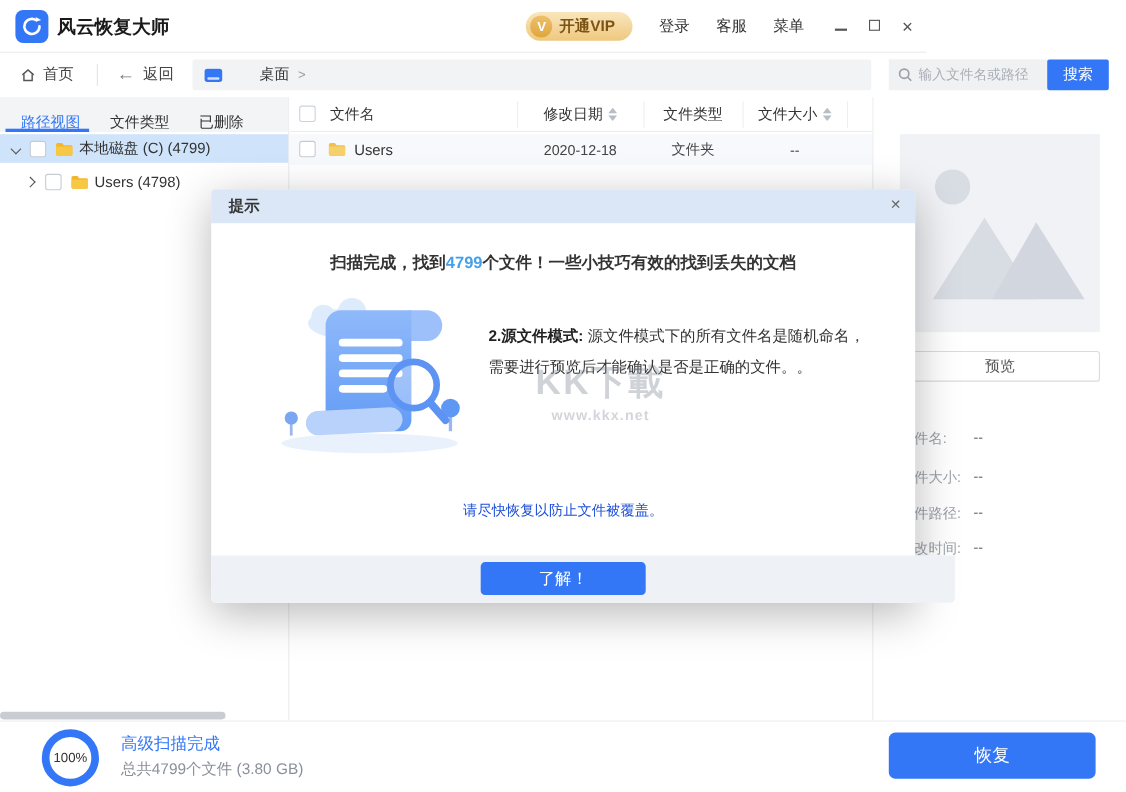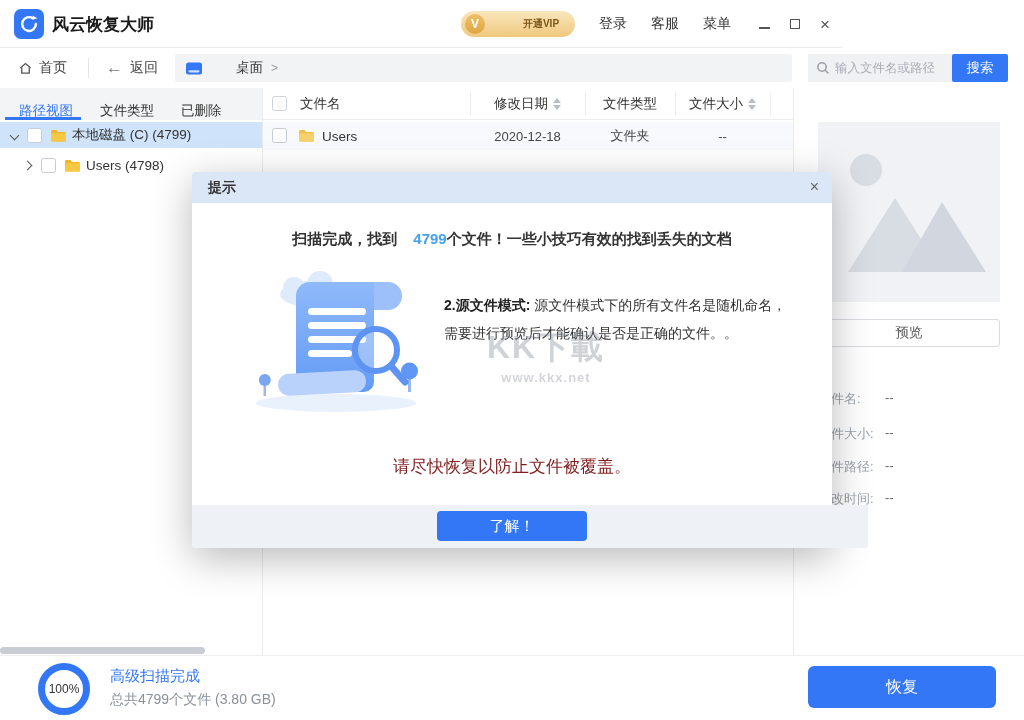--- a/index.html
+++ b/index.html
@@ -6,21 +6,21 @@
   html,body { width:1024px; height:720px; }
   body { font-family:"Liberation Sans","DejaVu Sans",sans-serif; background:#fff; position:relative; overflow:hidden; color:#333; }
 
   
   .titlebar { position:absolute; left:0; top:0; width:842px; height:48px; background:#fff; border-bottom:1px solid #ececec; z-index:3; }
   .logo { position:absolute; left:14px; top:9px; width:30px; height:30px; border-radius:7px; background:#3377f6; display:flex; align-items:center; justify-content:center; }
   .app-title { position:absolute; left:52px; top:0; height:48px; display:flex; align-items:center; font-size:17px; font-weight:bold; color:#1a1a1a; }
   .titlebar-right { position:absolute; right:12px; top:0; height:48px; display:flex; align-items:center; gap:24px; }
   .vip { height:26px; border-radius:13px; background:linear-gradient(180deg,#f9e6bd,#efc87e); display:flex; align-items:center; gap:6px; padding:0 16px 0 4px; cursor:pointer; }
   .vip-badge { width:20px; height:20px; border-radius:50%; background:linear-gradient(180deg,#eec06a,#dfa63f); color:#fff; font-size:12px; font-weight:bold; display:flex; align-items:center; justify-content:center; }
-  .vip-label { font-size:10px; font-weight:bold; color:#7c5415;margin-left:32px; }
+  .vip-label { font-size:14px; font-weight:bold; color:#7c5415; }
   .tb-link { font-size:14px; color:#333; cursor:pointer; }
   .win-group { display:flex; align-items:center; gap:20px; margin-left:4px; }
   .min-glyph { display:inline-block; width:11px; height:2px; background:#555; }
   .max-glyph { display:inline-block; width:10px; height:10px; border:1.4px solid #555; }
   .close-glyph { font-size:17px; color:#555; line-height:1; }
 
   
   .navbar { position:absolute; left:0; top:48px; width:1024px; height:40px; background:#fff; z-index:2; }
   .home-group { position:absolute; left:18px; top:0; height:40px; display:flex; align-items:center; gap:6px; cursor:pointer; }
   .nav-divider { position:absolute; left:88px; top:10px; width:1px; height:20px; background:#e3e3e3; }
@@ -78,24 +78,24 @@
   .status-line1 { position:absolute; left:110px; top:11px; font-size:15px; color:#3377f6; }
   .status-line2 { position:absolute; left:110px; top:35px; font-size:14px; color:#8a909a; }
   .recover-btn { position:absolute; left:808px; top:10px; width:188px; height:42px; background:#3377f6; border-radius:6px; color:#fff; font-size:16px; display:flex; align-items:center; justify-content:center; cursor:pointer; }
 
   
   .dialog { position:absolute; left:192px; top:172px; width:640px; height:376px; background:#fff; border-radius:4px; box-shadow:0 10px 40px rgba(0,0,0,.28); z-index:10; }
   .dialog-header { position:absolute; left:0; top:0; width:640px; height:31px; background:#dbe6f6; border-radius:4px 4px 0 0; display:flex; align-items:center; padding-left:16px; }
   .dialog-title { font-size:14px; font-weight:bold; color:#333;text-align:right; }
   .dialog-close { position:absolute; right:13px; top:6px; font-size:16px; color:#666; cursor:pointer; }
   .dialog-heading { position:absolute; left:0; top:58px; width:640px; text-align:center; font-size:15px; font-weight:bold; color:#333; }
-  .dialog-heading .count { color:#45a0e9;padding-left:16px; }
+  .dialog-heading .count { color:#45a0e9; }
   .tips { position:absolute; left:252px; top:119px; width:348px; font-size:14px; line-height:28px; color:#333; }
   .tips b { color:#222; }
-  .dialog-warning { position:absolute; left:0; top:283px; width:640px; text-align:center; font-size:17px; color:#7f1d1d; }
+  .dialog-warning { position:absolute; left:0; top:283px; width:640px; text-align:center; font-size:13px; color:#1d4ed8; }
   .dialog-footer { position:absolute; left:0; top:333px; width:676px; height:43px; background:#eef1f5; border-radius:0 0 4px 4px; }
   .ok-btn { position:absolute; left:245px; top:6px; width:150px; height:30px; background:#3377f6; border-radius:4px; color:#fff; font-size:15px; display:flex; align-items:center; justify-content:center; cursor:pointer; }
   .illus { position:absolute; left:56px; top:92px; }
 
   
   .watermark { position:absolute; left:436px; top:326px; width:220px; text-align:center; z-index:30; pointer-events:none; }
   .wm-main { font-size:32px; font-weight:900; color:rgba(130,136,148,.38); letter-spacing:2px; }
   .wm-url { font-size:13px; font-weight:bold; color:rgba(150,156,166,.42); letter-spacing:1px; }
 </style>
 </head>

